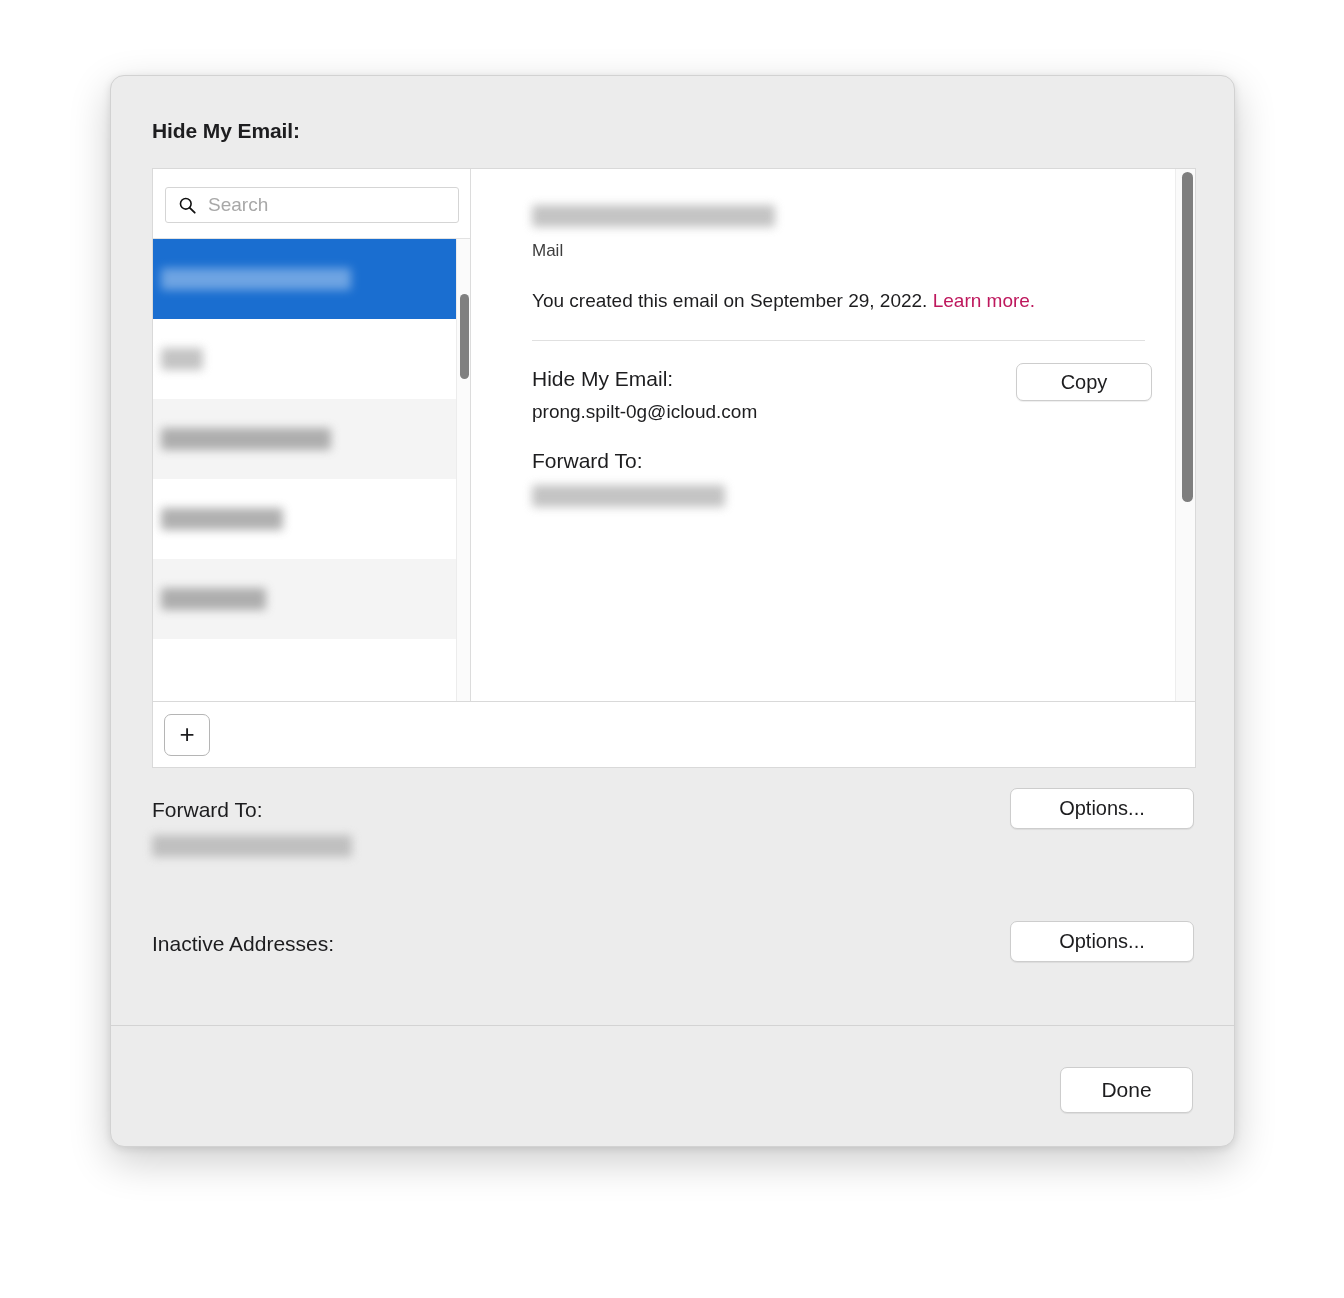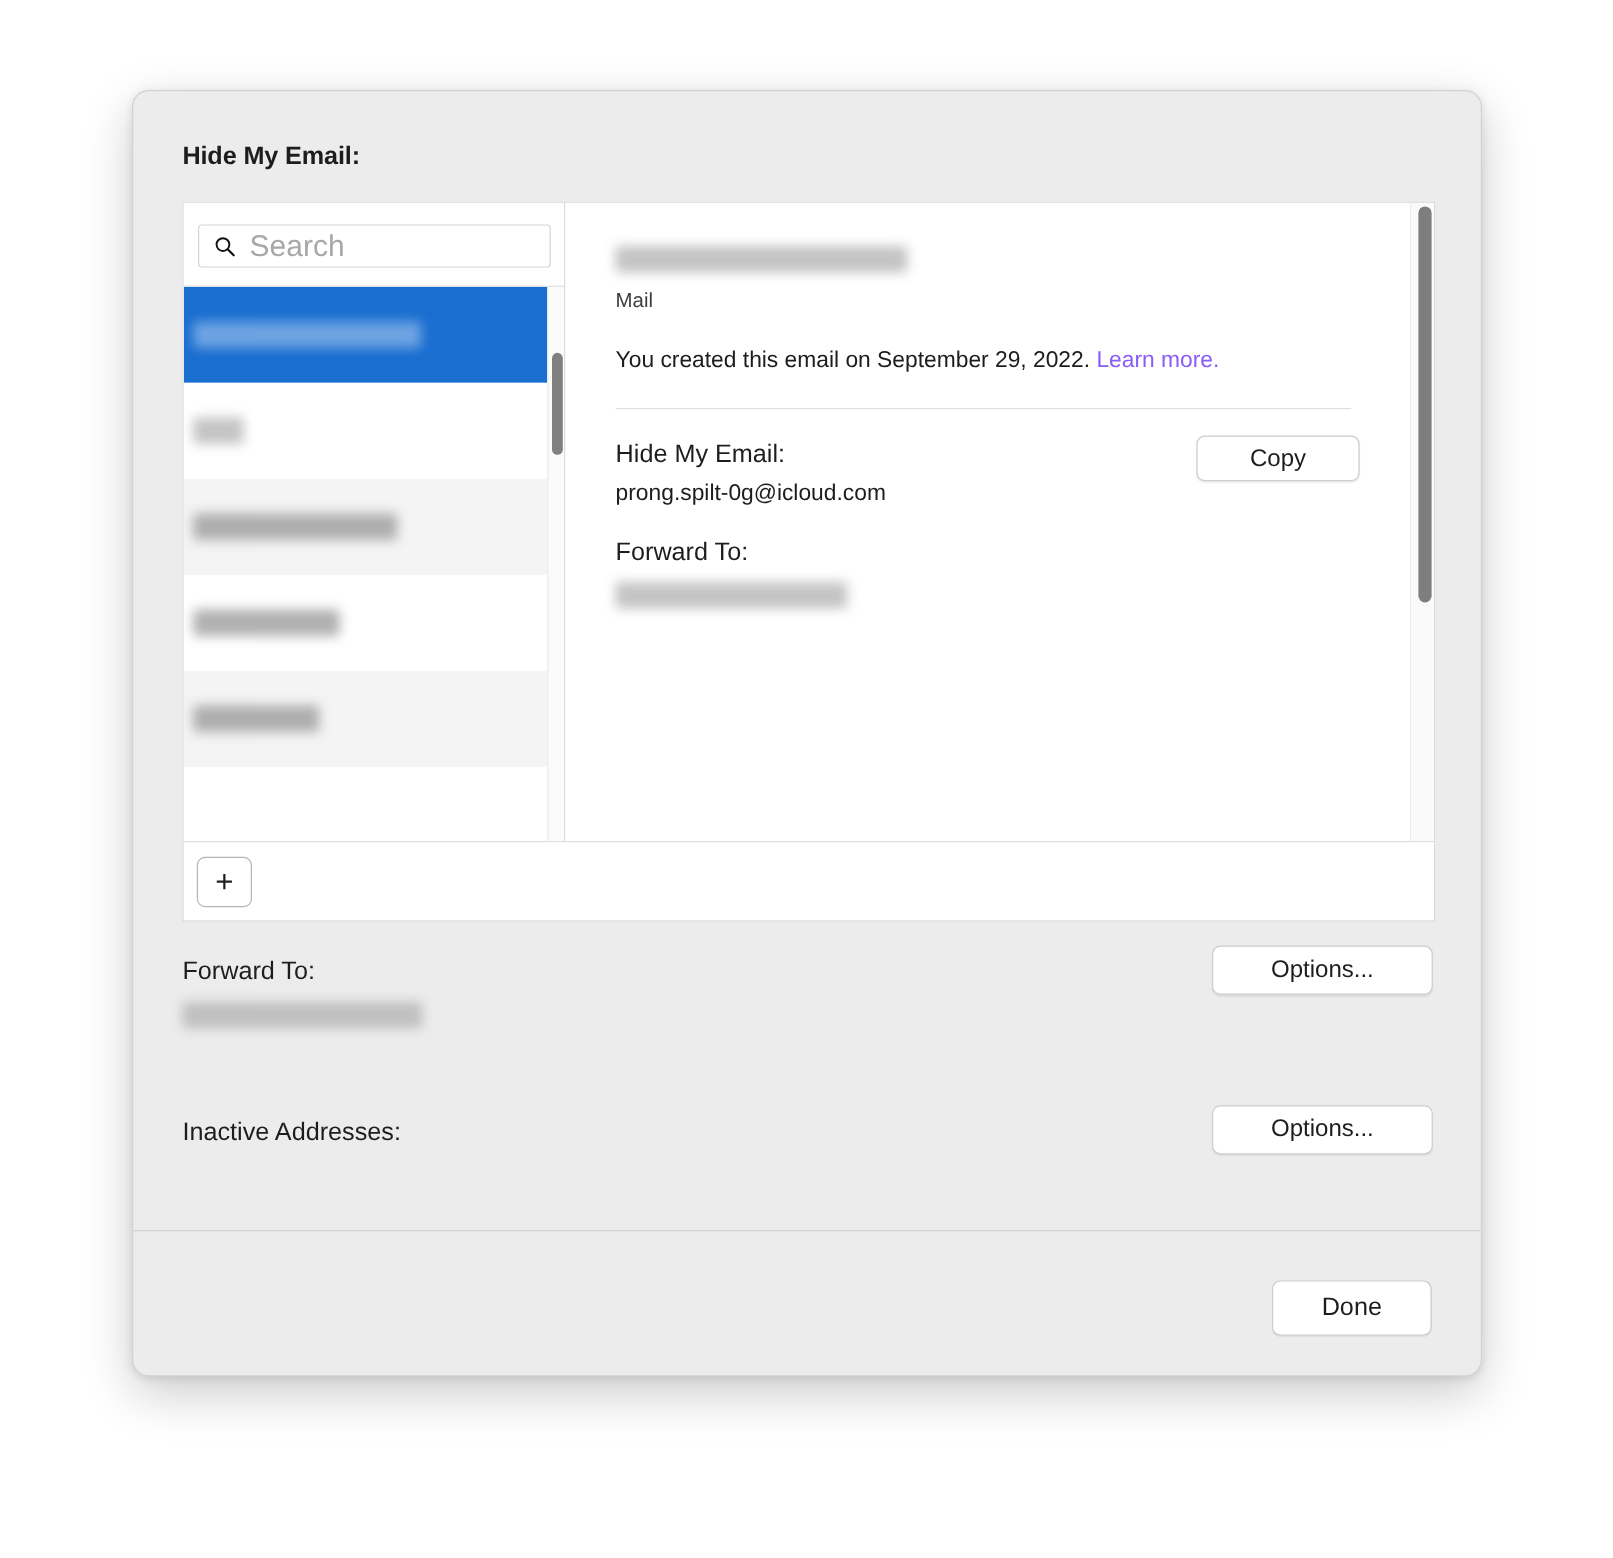--- a/index.html
+++ b/index.html
@@ -73,21 +73,21 @@
     background: #ffffff;
     border: 1px solid #d5d5d5;
     border-radius: 3px;
     display: flex;
     align-items: center;
     padding-left: 12px;
   }
   #search-field .mag { width: 19px; height: 19px; flex: 0 0 auto; display:block; }
   #search-placeholder {
     margin-left: 11px;
-    font-size: 25px;
+    font-size: 19px;
     color: #a8a8a8;
   }
 
   #list-scroll {
     position: absolute;
     left: 0; top: 70px;
     width: 318px; height: 464px;
     overflow: hidden;
   }
   .list-row {
@@ -132,37 +132,37 @@
     position: absolute;
     left: 319px; top: 0;
     width: 725px; height: 100%;
     background: #ffffff;
     overflow: hidden;
   }
   #detail-inner {
     position: absolute;
     left: 0; top: 0;
     width: 690px; height: 100%;
-    padding: 36px 0 0 41px;
+    padding: 36px 0 0 60px;
   }
 
   .detail-alias-bar { width: 243px; }
   .detail-app {
     margin-top: 14px;
     font-size: 17px;
     color: #3d3d3d;
   }
   .detail-created {
     margin-top: 28px;
     font-size: 19px;
     color: #1d1d1f;
     line-height: 1.3;
   }
   .detail-created a {
-    color: #8b5cf6;
+    color: #be185d;
     text-decoration: none;
   }
   .detail-divider {
     margin-top: 26px;
     width: 613px; height: 1px;
     background: #e0e0e0;
   }
 
   .field-row {
     position: relative;

